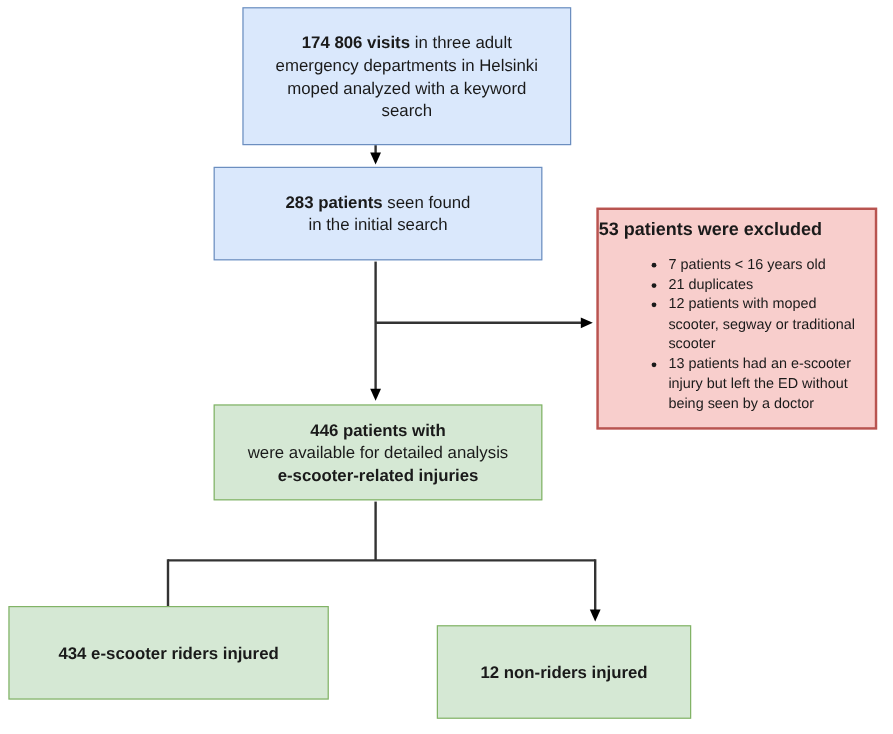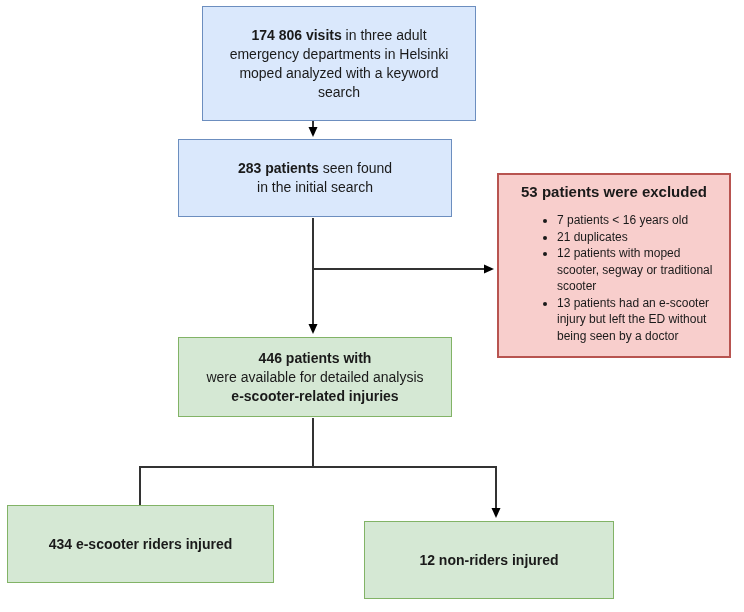--- a/index.html
+++ b/index.html
@@ -14,21 +14,21 @@
     font-family:"Liberation Sans",sans-serif;color:var(--text);overflow:hidden;
   }
   .connectors{position:absolute;left:0;top:0;width:744px;height:612px;}
   .box{
     position:absolute;box-sizing:border-box;display:flex;flex-direction:column;
     align-items:center;justify-content:center;text-align:center;
   }
   .box.blue{background:var(--blue-fill);border:1.5px solid var(--blue-border);}
   .box.green{background:var(--green-fill);border:1.5px solid var(--green-border);}
   .box.red{background:var(--red-fill);border:2px solid var(--red-border);
-    justify-content:flex-start;text-align:left;align-items:center;}
+    justify-content:flex-start;text-align:left;align-items:flex-start;}
   .ln{font-size:14px;line-height:19px;}
   .ln b{font-weight:bold;}
   .single{font-size:14px;font-weight:bold;line-height:19px;}
   .red-title{
     font-size:15px;font-weight:bold;line-height:20px;text-align:center;
     margin-top:7px;
   }
   ul.bullets{
     margin:10px 4px 0 0;padding-left:58px;list-style:disc outside;
   }
@@ -81,17 +81,17 @@
   <div class="box green" style="left:178px;top:337px;width:274px;height:80px;">
     <div class="ln"><b>446 patients with</b></div>
     <div class="ln">were available for detailed analysis</div>
     <div class="ln"><b>e-scooter-related injuries</b></div>
   </div>
 
   <div class="box green" style="left:7px;top:505px;width:267px;height:78px;">
     <div class="single">434 e-scooter riders injured</div>
   </div>
 
-  <div class="box green" style="left:364px;top:521px;width:250px;height:78px;">
+  <div class="box green" style="left:364px;top:521px;width:212px;height:78px;">
     <div class="single">12 non-riders injured</div>
   </div>
 
 </div>
 
 </body></html>

